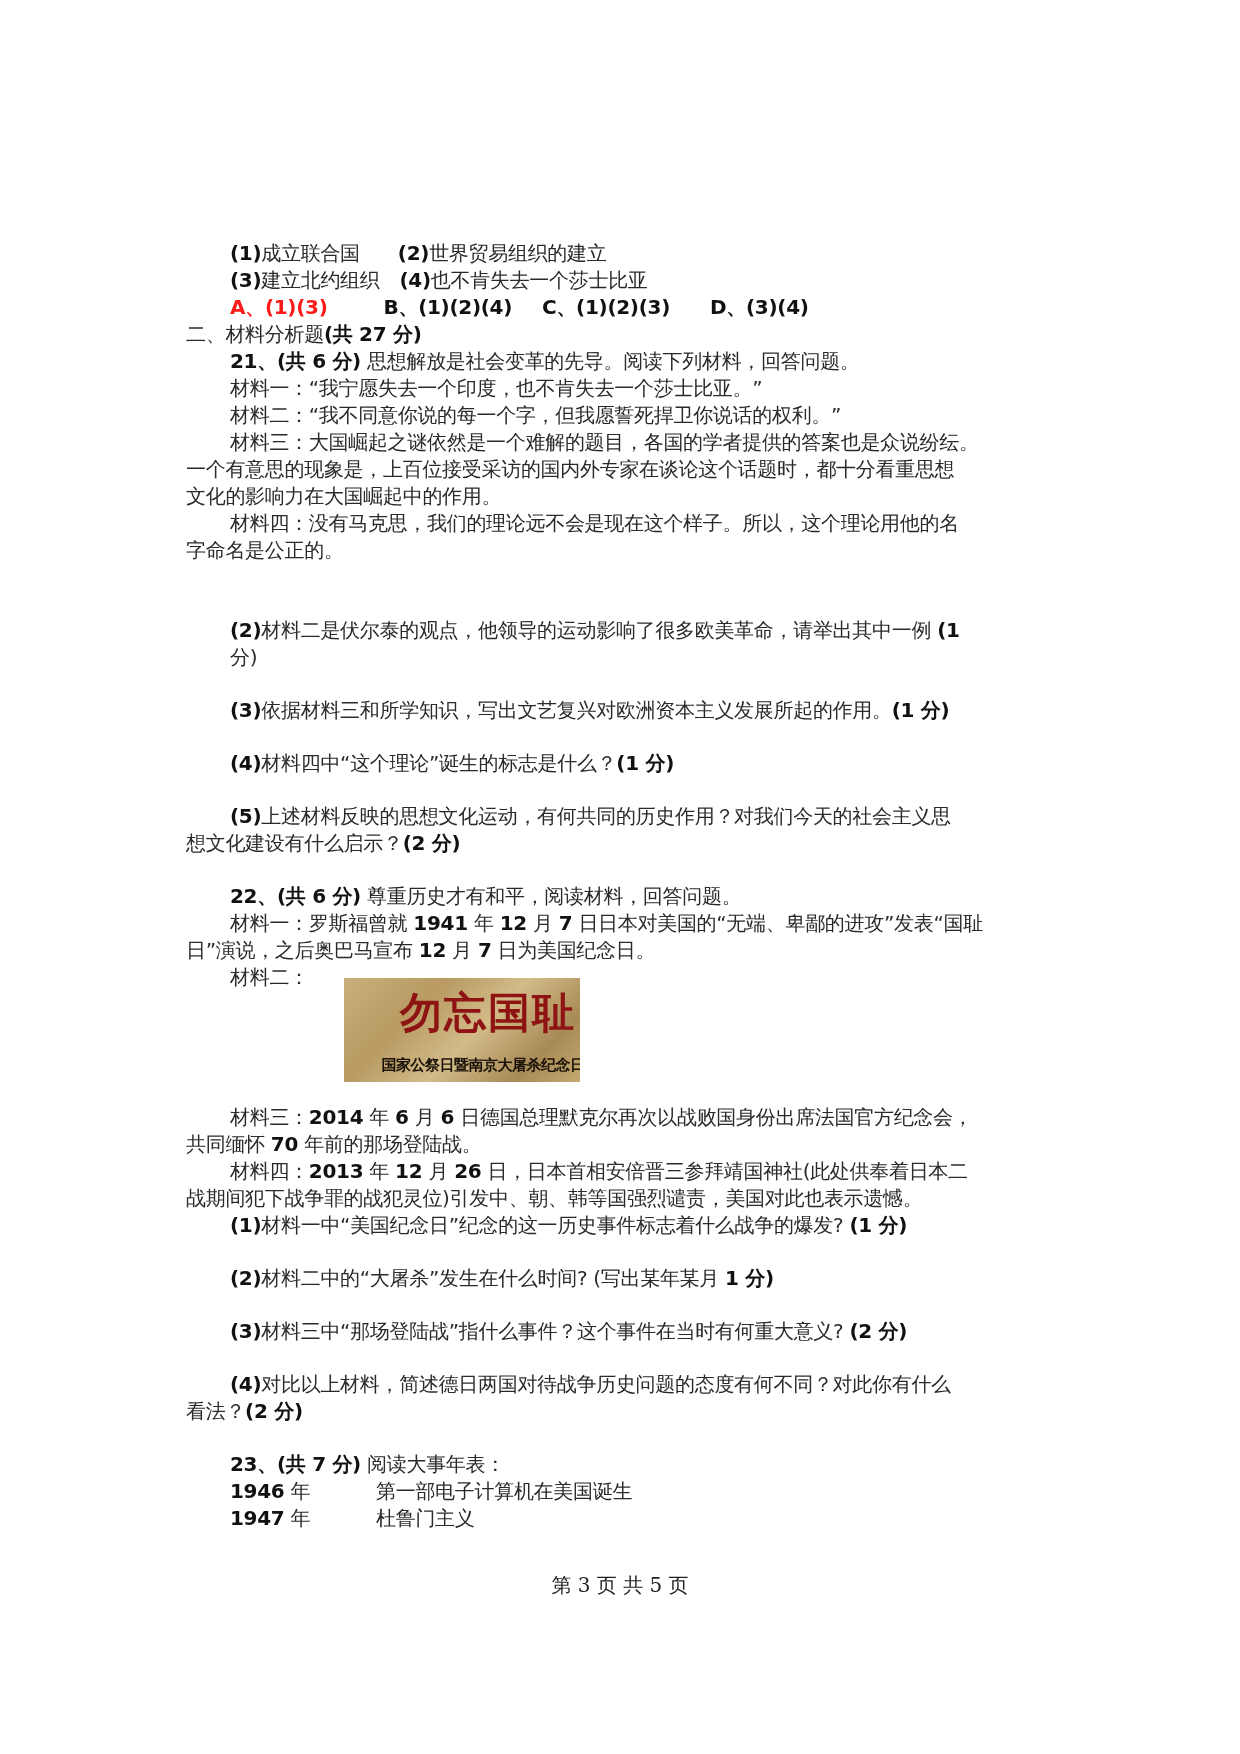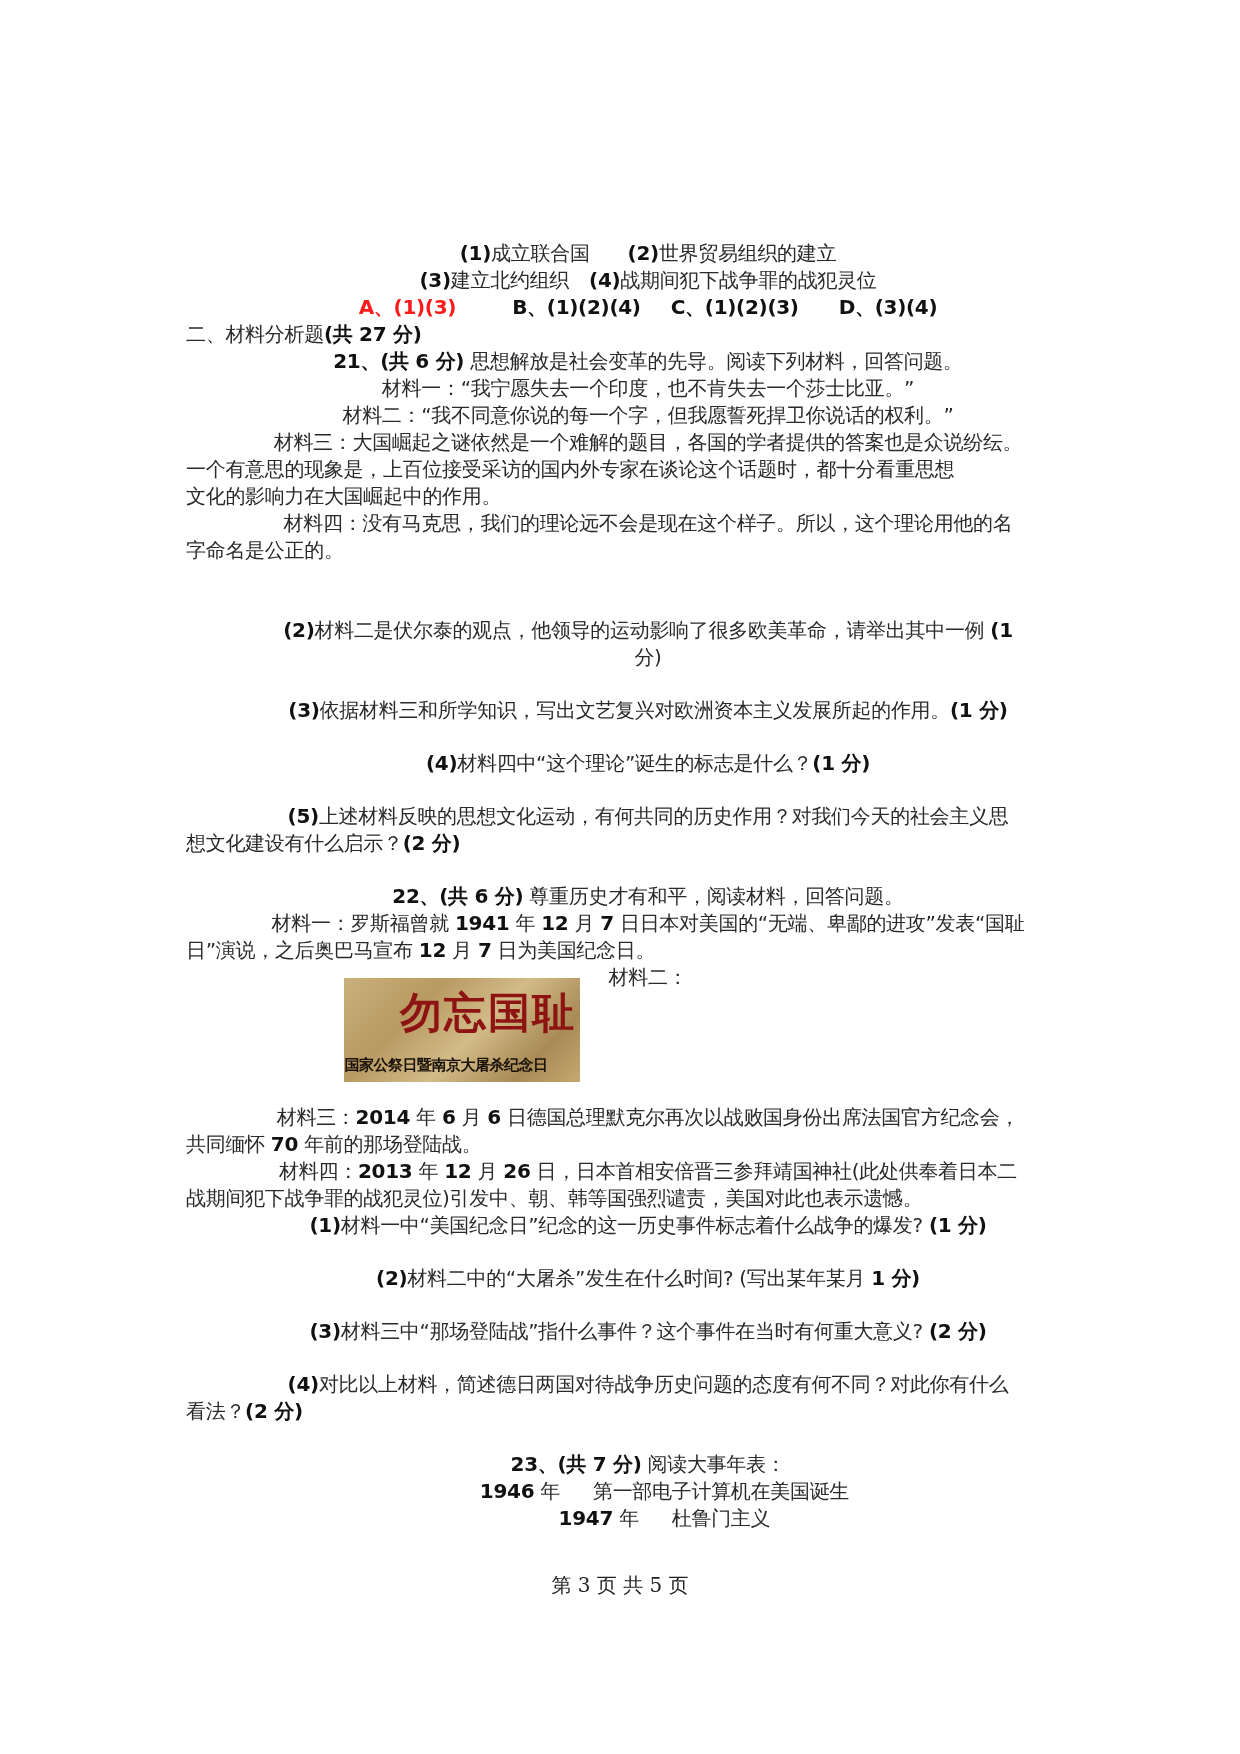--- a/index.html
+++ b/index.html
@@ -1,47 +1,47 @@
 <!DOCTYPE html>
 <html><head>
 <meta charset="utf-8">
 <style>
   html, body { margin: 0; padding: 0; background: #ffffff; }
   body { width: 1240px; height: 1754px; position: relative; overflow: hidden;
          font-family: "DejaVu Sans", sans-serif; color: #222; }
   .page { position: absolute; left: 0; top: 0; width: 1240px; height: 1754px; background: #fff; }
   .line { position: absolute; left: 186px; width: 880px; font-size: 20px; line-height: 27px;
           white-space: nowrap; letter-spacing: -0.3px; color: #2a2a2a; }
-  .ind { padding-left: 44px; box-sizing: border-box; text-align: center; }
+  .ind { padding-left: 44px; box-sizing: border-box; }
   .b { font-weight: bold; color: #111; }
   .red { color: #ff1a1a; font-weight: bold; }
   .gap { display: inline-block; }
   .footer { position: absolute; top: 1556px; left: 0; width: 1240px; text-align: center;
             font-family: "DejaVu Serif", serif; font-size: 20px; color: #222; margin-top: 16px; }
   .poster { position: absolute; left: 344px; top: 978px; width: 236px; height: 104px;
             background: linear-gradient(135deg, #c9b07a 0%, #b89a62 30%, #d2bb88 55%, #a88a55 80%, #c5a970 100%);
             overflow: hidden; }
   .poster-title { position: absolute; left: 4px; top: 2px; width: 228px; text-align: right;
                   font-family: "DejaVu Serif", serif; font-weight: bold; font-size: 42px; line-height: 66px;
                   color: #8e1414; letter-spacing: 2px; }
   .poster-sub { position: absolute; left: 0; top: 76px; width: 204px; text-align: center;
                 font-family: "DejaVu Serif", serif; font-weight: bold; font-size: 15px; line-height: 22px;
-                color: #1a1208; letter-spacing: -0.5px; }
+                color: #1a1208; letter-spacing: -0.5px; padding-left: 37px; }
   .tl-year { display: inline-block; width: 146px; }
 </style>
 </head>
 <body>
 
 <div class="page">
 
   <div class="line ind" style="top:240px">
     <span class="b">(1)</span><span>成立联合国</span><span class="gap" style="width:38px"></span><span class="b">(2)</span><span>世界贸易组织的建立</span>
   </div>
   <div class="line ind" style="top:267px">
-    <span class="b">(3)</span><span>建立北约组织</span><span class="gap" style="width:20px"></span><span class="b">(4)</span><span>战期间犯下战争罪的战犯灵位</span>
+    <span class="b">(3)</span><span>建立北约组织</span><span class="gap" style="width:20px"></span><span class="b">(4)</span><span>也不肯失去一个莎士比亚</span>
   </div>
   <div class="line ind" style="top:294px">
     <span class="red">A、(1)(3)</span><span class="gap" style="width:56px"></span><span class="b">B、(1)(2)(4)</span><span class="gap" style="width:30px"></span><span class="b">C、(1)(2)(3)</span><span class="gap" style="width:40px"></span><span class="b">D、(3)(4)</span>
   </div>
 
   <div class="line" style="top:321px">
     <span>二、材料分析题</span><span class="b">(共 27 分)</span>
   </div>
 
   <div class="line ind" style="top:348px">

